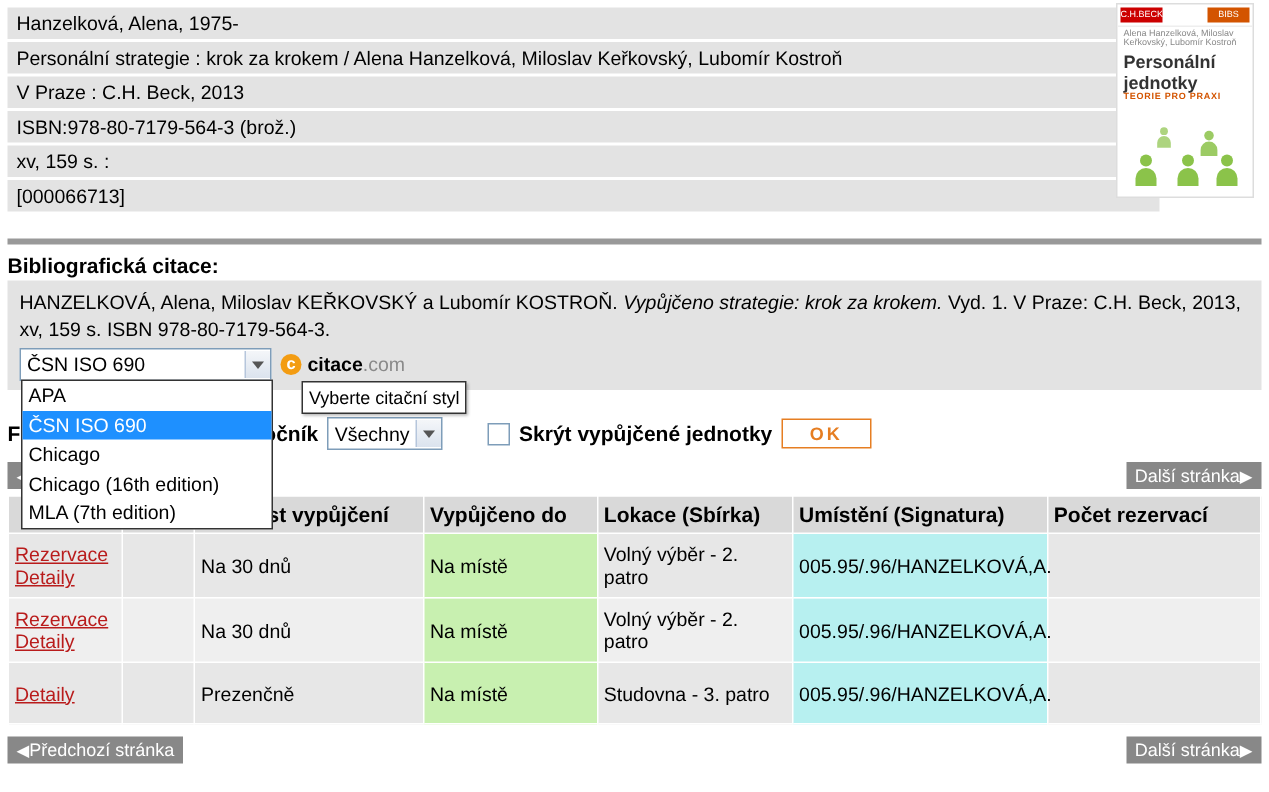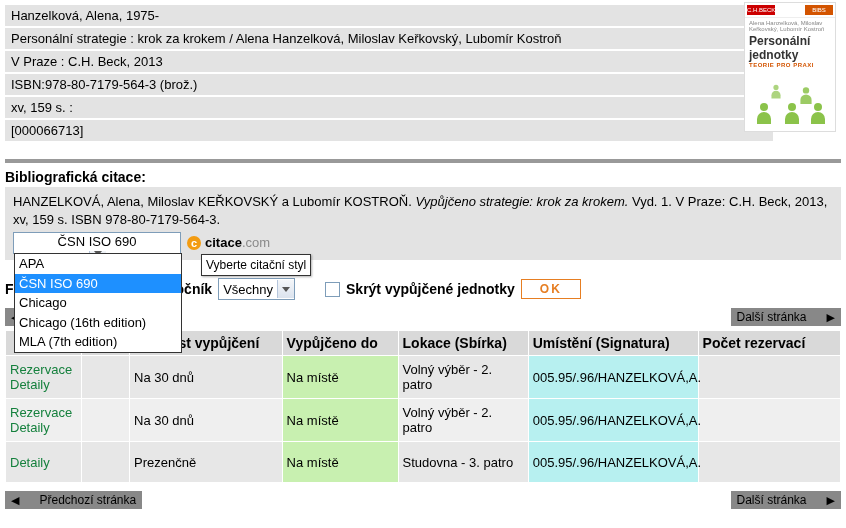--- a/index.html
+++ b/index.html
@@ -70,21 +70,20 @@
 .citation-box em{font-style:italic;}
 .cit-controls{margin-top:4px;display:flex;align-items:center;gap:6px;position:relative;}
 
 .select-box{
   width:166px;height:20px;
   border:1px solid #7e9db9;
   background:#fff;
   display:flex;align-items:center;
   font-size:13px;
   position:relative;
-  flex-direction:column;
 }
 .select-box .val{flex:1;padding:0 4px;}
 .select-box .arrow{
   width:16px;height:18px;
   background:linear-gradient(#f4f6f9,#dbe3ee);
   border-left:1px solid #b6c6dc;
   display:flex;align-items:center;justify-content:center;
 }
 .triangle{width:0;height:0;border-left:4px solid transparent;border-right:4px solid transparent;border-top:5px solid #555;}
 
@@ -131,41 +130,41 @@
 .ok-btn{
   background:#fff;color:#e67e22;border:1px solid #e67e22;
   font-size:12px;font-weight:bold;
   padding:0 18px;height:18px;line-height:16px;
   letter-spacing:2px;
   display:inline-flex;align-items:center;
 }
 
 .pager-row{display:flex;justify-content:space-between;margin-top:8px;}
 .pager-btn{
-  background:#888;color:#000000;font-size:12px;
-  padding:2px 6px;display:flex;align-items:center;gap:20px;
+  background:#888;color:#ffffff;font-size:12px;
+  padding:2px 6px;display:flex;align-items:center;gap:0;
 }
 .pager-btn .parrow{font-size:11px;}
 .pager-btn.right{justify-content:flex-end;}
 
 table.holdings{
   width:100%;border-collapse:collapse;margin-top:4px;table-layout:fixed;
 }
 table.holdings th{
   background:#d9d9d9;font-size:14px;font-weight:bold;text-align:left;border:1px solid #fff;padding:4px 4px;vertical-align:bottom;
 }
 table.holdings td{
   font-size:13px;border:1px solid #fff;padding:6px 4px;vertical-align:middle;height:28px;
 }
 table.holdings tr.row0 td{background:#e7e7e7;}
 table.holdings tr.row1 td{background:#efefef;}
 table.holdings tr.row2 td{background:#e7e7e7;}
 .cell-green{background:#c8f0b0 !important;}
 .cell-cyan{background:#b7f0f0 !important;margin-left:48px;}
-.linkish{color:#15803d;}
+.linkish{color:#b91c1c;text-decoration:underline;}
 .colw-actions{width:75px;}
 .colw-popis{width:47px;}
 .colw-mozn{width:150px;}
 .colw-vypdo{width:114px;}
 .colw-lok{width:128px;}
 .colw-um{width:167px;}
 .colw-rez{width:140px;}
 </style>
 </head>
 <body>

